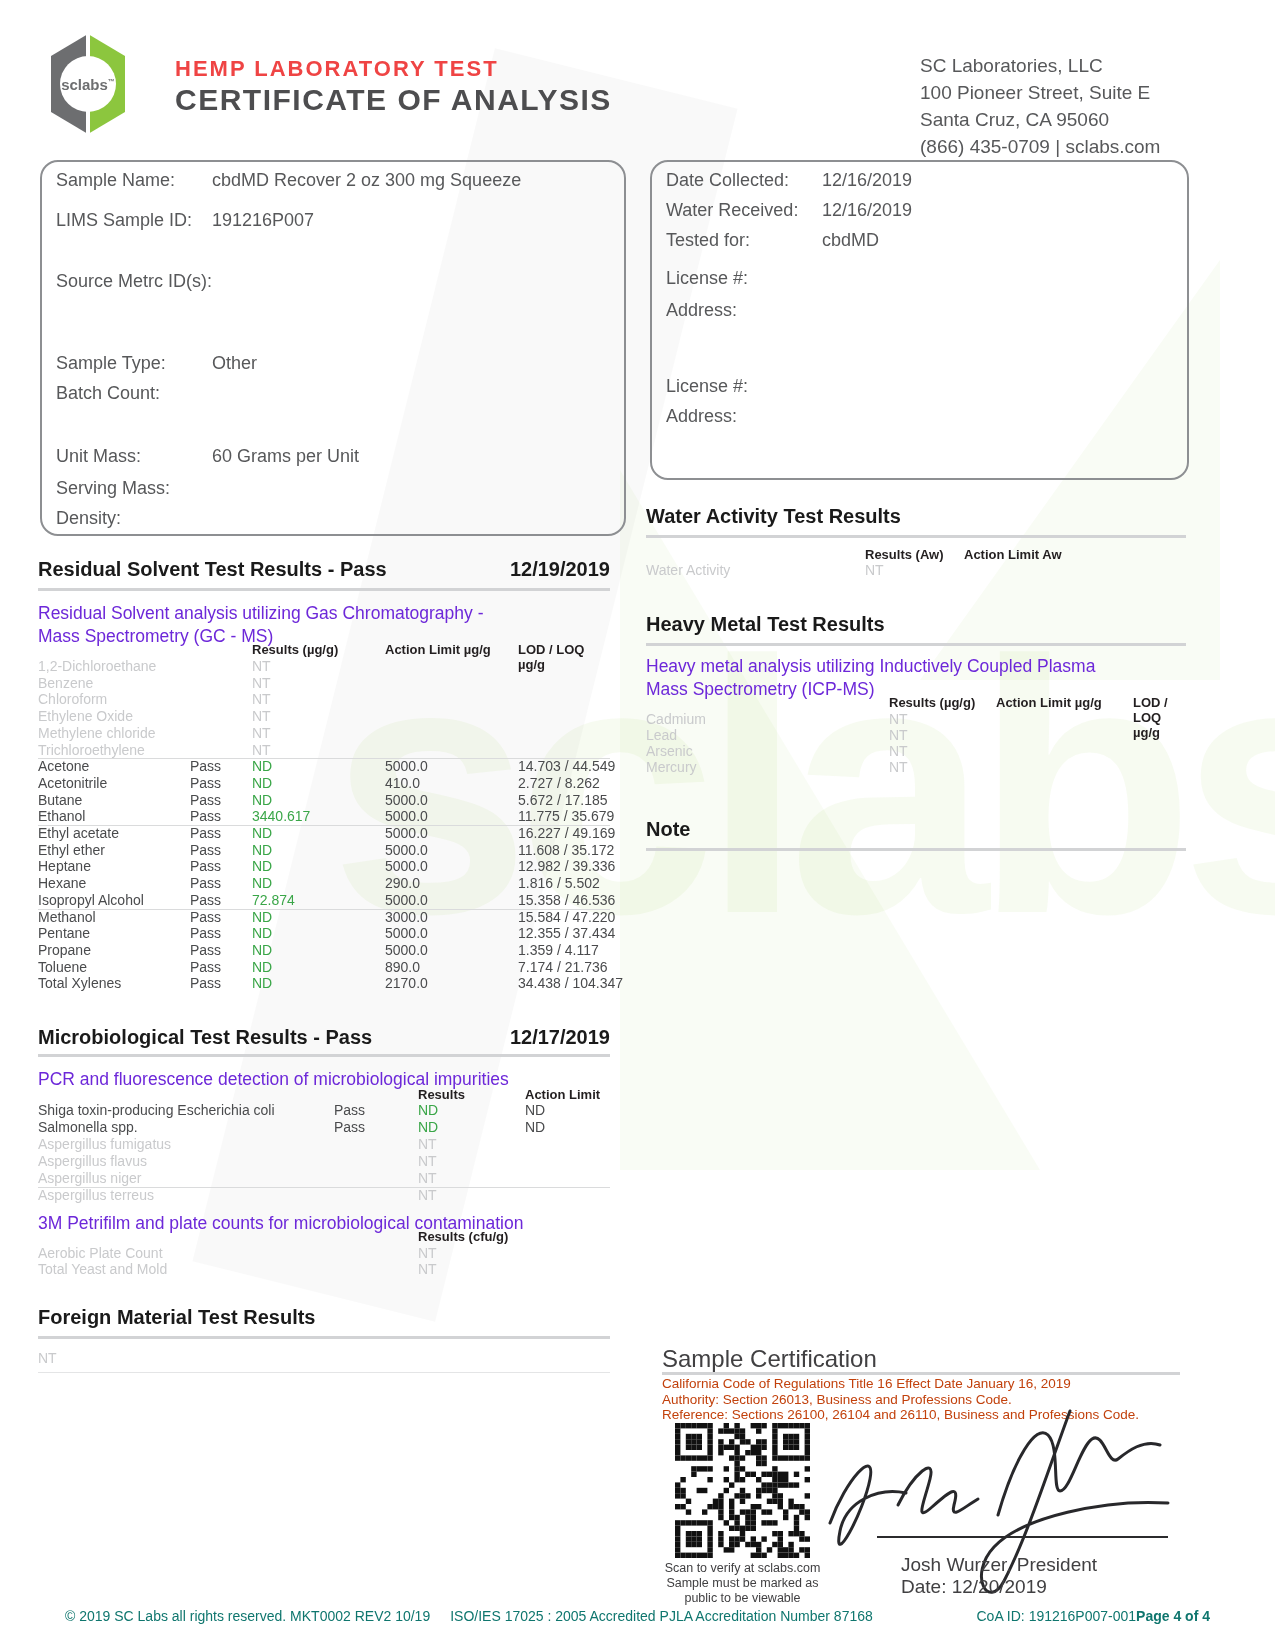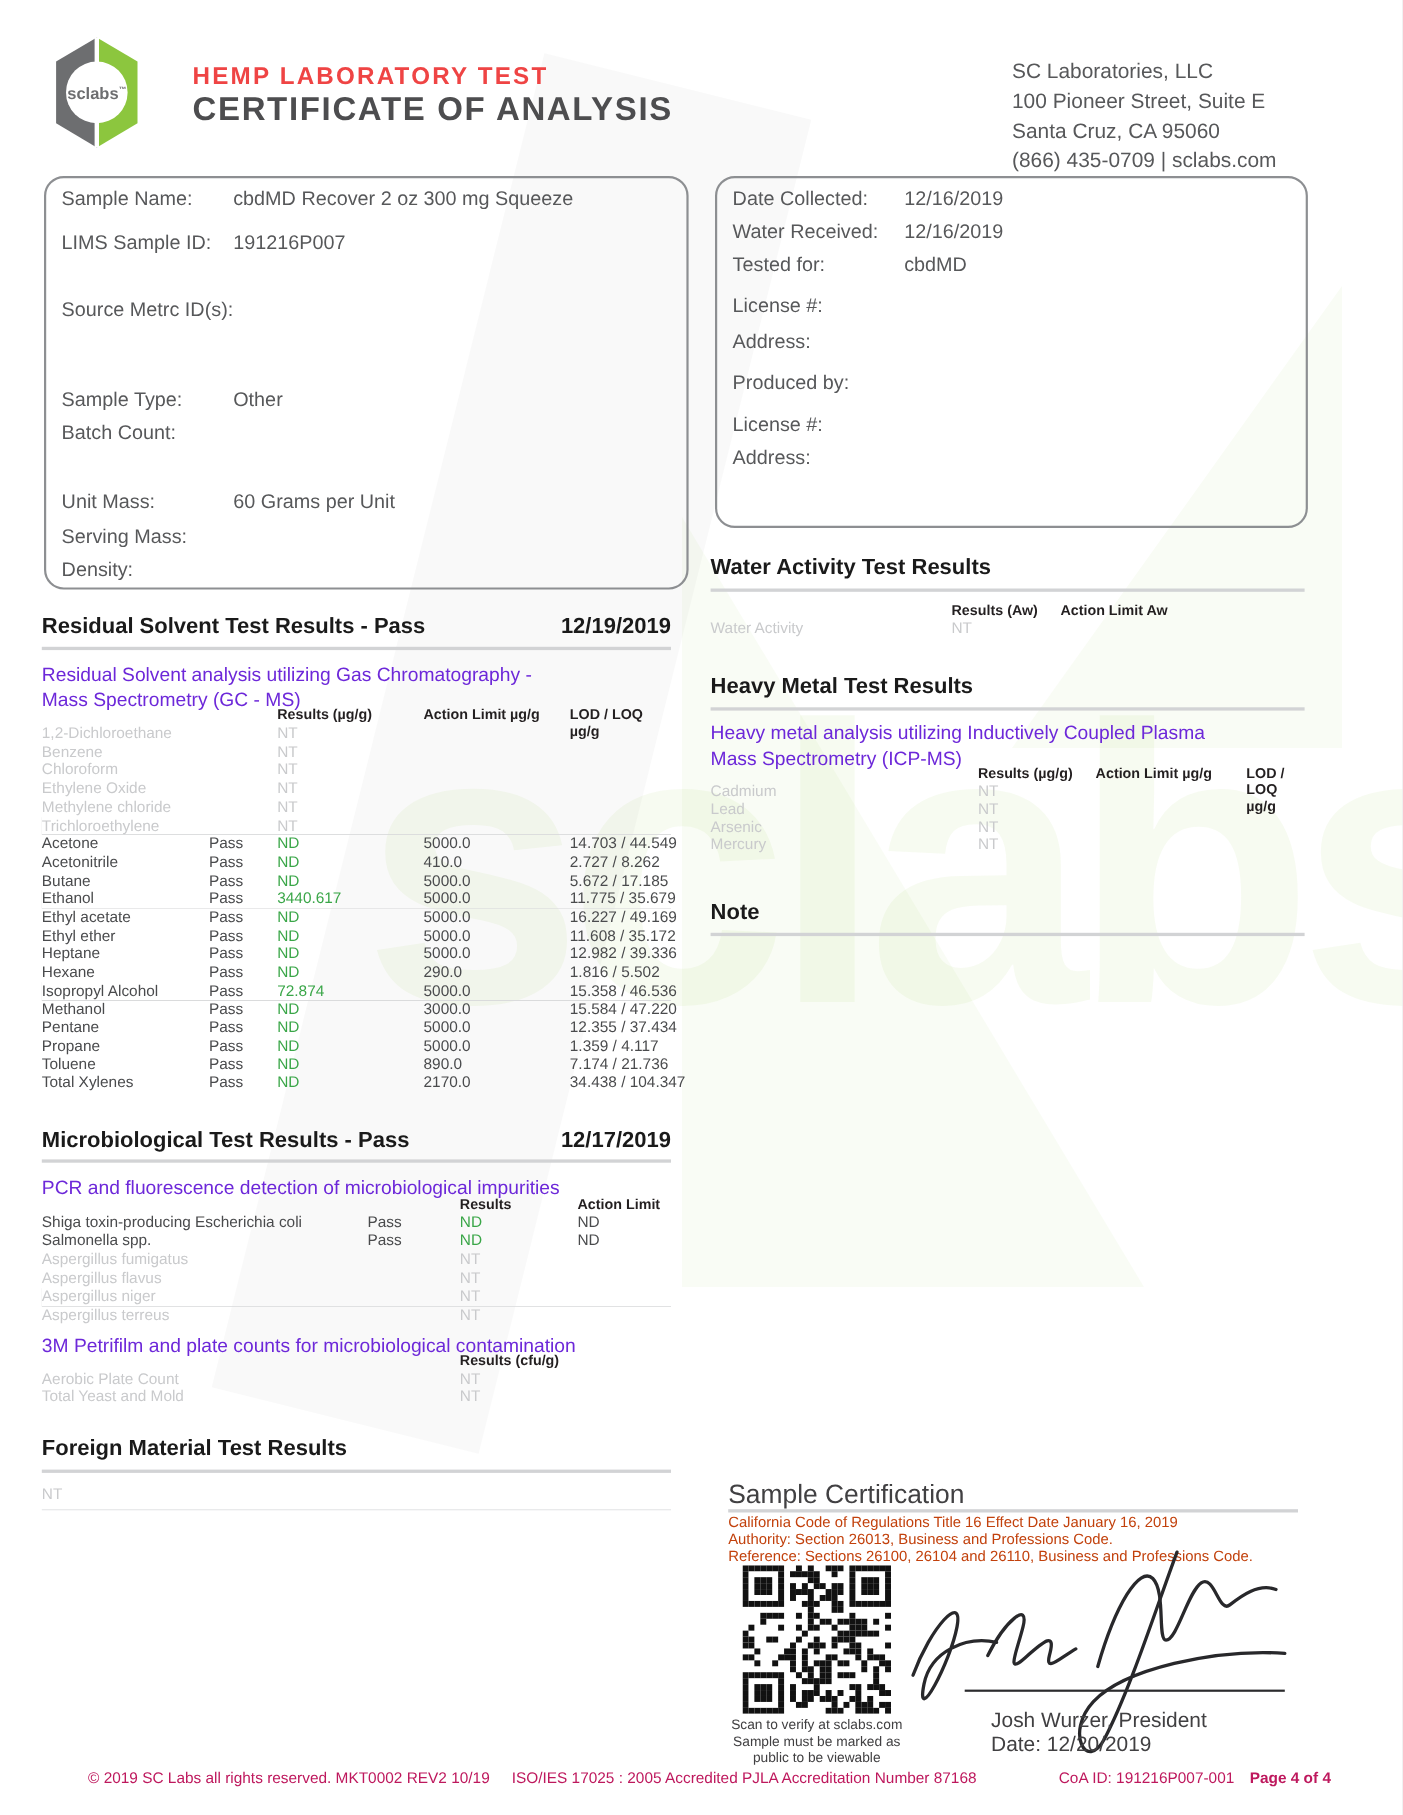--- a/index.html
+++ b/index.html
@@ -73,24 +73,24 @@
   .cert-text{position:absolute;left:0;top:31px;font-size:13.5px;line-height:15.5px;color:#c2410c;}
   .qr{position:absolute;left:13px;top:78px;width:135px;height:135px;}
   .qr-caption{position:absolute;left:-37px;top:216px;width:235px;text-align:center;
               font-size:12.5px;line-height:15px;color:#414042;}
   .sig-svg{position:absolute;left:140px;top:40px;}
   .sig-line{position:absolute;left:215px;top:191px;width:291px;height:2px;background:#2b2b2d;}
   .sig-name{position:absolute;left:239px;top:209px;font-size:19px;color:#414042;white-space:nowrap;}
   .sig-date{position:absolute;left:239px;top:231px;font-size:19px;color:#414042;white-space:nowrap;}
 
   
-  .footer{position:absolute;left:80px;right:65px;top:1608px;display:flex;
-          justify-content:space-between;font-size:14px;color:#be185d;white-space:nowrap;}
+  .footer{position:absolute;left:65px;right:65px;top:1608px;display:flex;
+          justify-content:space-between;font-size:14px;color:#0f766e;white-space:nowrap;}
   .footer .iso{margin-left:20px;}
-  .footer .page{font-weight:700;margin-left:14px;}
+  .footer .page{font-weight:700;}
 </style>
 </head>
 <body>
 
 <div id="page">
 
   <div class="wm-swoosh"></div>
   <div class="wm-tri1"></div>
   <div class="wm-tri2"></div>
   <div class="wm-text">sclabs</div>
@@ -160,24 +160,20 @@
     <div class="irow" style="top:68px">
         <span class="il">Tested for:</span>
         <span class="iv">cbdMD</span>
       </div>
     <div class="irow" style="top:106px">
         <span class="il">License #:</span>
         <span class="iv"></span>
       </div>
     <div class="irow" style="top:138px">
         <span class="il">Address:</span>
-        <span class="iv"></span>
-      </div>
-    <div class="irow" style="top:176px">
-        <span class="il">Produced by:</span>
         <span class="iv"></span>
       </div>
     <div class="irow" style="top:214px">
         <span class="il">License #:</span>
         <span class="iv"></span>
       </div>
     <div class="irow" style="top:244px">
         <span class="il">Address:</span>
         <span class="iv"></span>
       </div>

